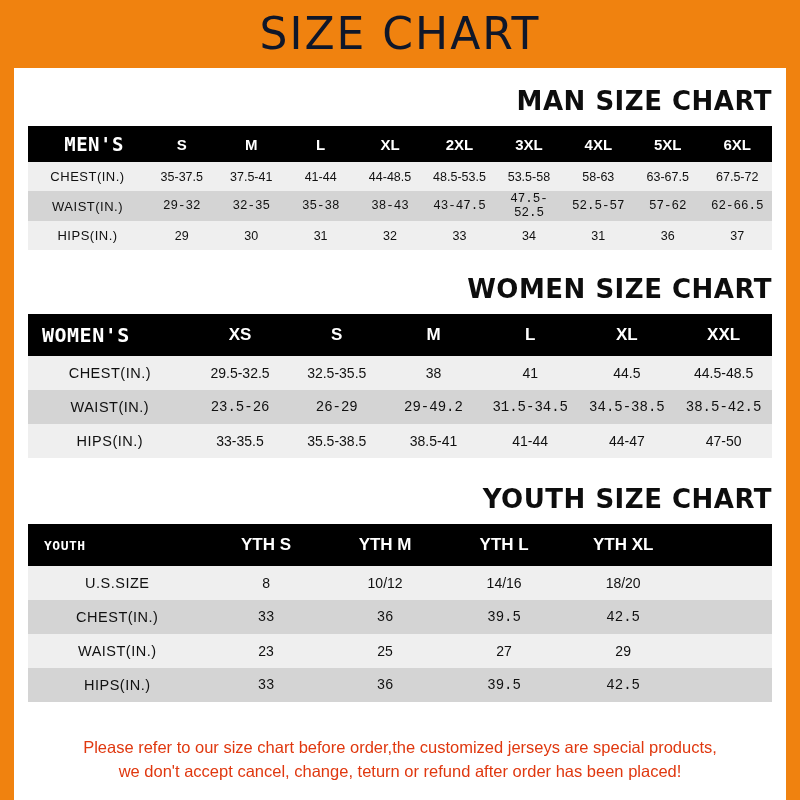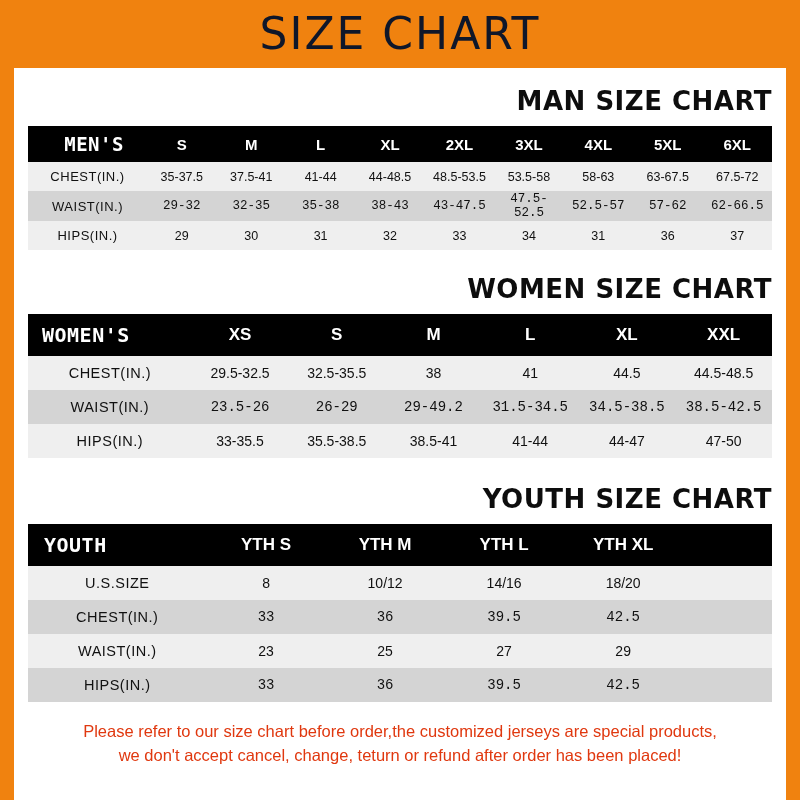--- a/index.html
+++ b/index.html
@@ -88,26 +88,26 @@
   #men-table tbody td.rowhead { font-size: 13px; }
 
   
   #women-table thead th { height: 40px; font-size: 17px; }
   #women-table thead th.corner { font-size: 20px; }
   #women-table tbody td { height: 32px; font-size: 14px; }
   #women-table tbody td.rowhead { font-size: 14.5px; }
 
   
   #youth-table thead th { height: 40px; font-size: 17px; }
-  #youth-table thead th.corner { font-size: 20px; padding-left: 16px; }
+  #youth-table thead th.corner { font-size: 13px; padding-left: 16px; }
   #youth-table tbody td { height: 32px; font-size: 14px; }
   #youth-table tbody td.rowhead { font-size: 14.5px; }
 
   .notice {
-    margin: 18px 10px 0 10px;
+    margin: 34px 10px 0 10px;
     text-align: center;
     color: #e0380f;
     font-family: "Liberation Sans", sans-serif;
     font-size: 16.5px;
     line-height: 1.45;
   }
   .notice div { white-space: nowrap; }
 </style>
 </head>
 <body>

